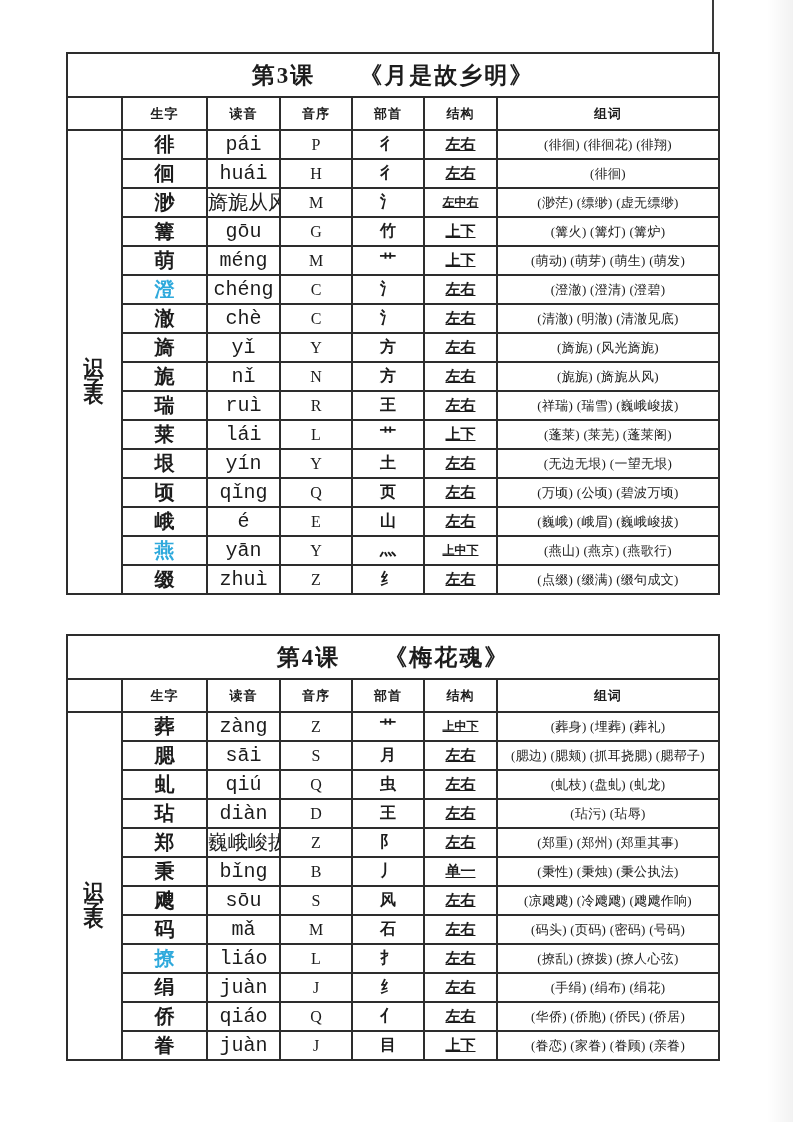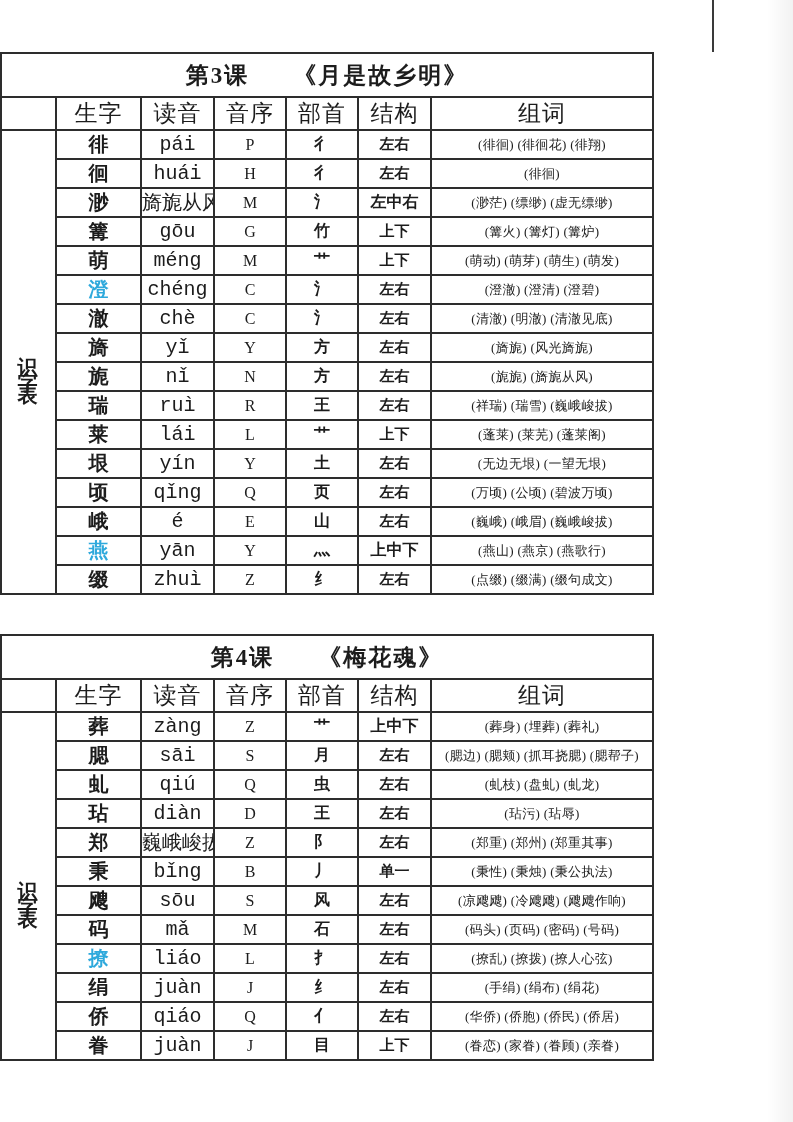--- a/index.html
+++ b/index.html
@@ -8,50 +8,50 @@
     font-family:"Liberation Serif","DejaVu Serif",serif;
     color:#1c1c1c;position:relative;overflow:hidden;
   }
   .page{position:relative;width:793px;height:1122px;background:#ffffff;}
   
   .scan-line-top{position:absolute;left:712px;top:0;width:2px;height:52px;background:#3a3a3a;}
   .edge-shade{position:absolute;right:0;top:0;width:26px;height:1122px;
     background:linear-gradient(to right,rgba(0,0,0,0),rgba(0,0,0,0.05));pointer-events:none;}
   #tables{padding-top:52px;}
   table.lesson{
-    border-collapse:collapse;table-layout:fixed;width:652px;
+    border-collapse:collapse;table-layout:fixed;margin-left:66px;width:652px;
   }
   #tables table.lesson + table.lesson{margin-top:39px;}
   table.lesson col:nth-child(1){width:55px;}
   table.lesson col:nth-child(2){width:85px;}
   table.lesson col:nth-child(3){width:73px;}
   table.lesson col:nth-child(4){width:72px;}
   table.lesson col:nth-child(5){width:72px;}
   table.lesson col:nth-child(6){width:73px;}
   table.lesson col:nth-child(7){width:222px;}
   table.lesson td{
     border:2px solid #2d2d2d;text-align:center;vertical-align:middle;
     padding:0;overflow:hidden;white-space:nowrap;
   }
   .title-row td{height:42px;font-size:23px;font-weight:700;letter-spacing:2px;}
   .title-row .book{margin-left:44px;}
-  .header-row td{height:31px;font-size:23px;font-weight:400;letter-spacing:1px;}
+  .header-row td{height:31px;font-size:13px;font-weight:700;letter-spacing:1px;}
   .data-row td{height:27px;}
   td.side{
     writing-mode:vertical-rl;text-orientation:upright;
     font-size:20px;font-weight:700;letter-spacing:14px;
     text-align:center;padding:0;
   }
   td.char{font-size:20px;font-weight:700;}
   td.char.hl{color:#2EA9DC;}
   td.pinyin{font-size:20px;font-family:Liberation Mono, monospace;}
   td.initial{font-size:16px;}
   td.radical{font-size:16px;font-weight:600;}
-  td.structure{font-size:15px;font-weight:600;}
-  td.structure.small{font-size:16px;}
+  td.structure{font-size:15px;font-weight:600;text-decoration:underline;}
+  td.structure.small{font-size:12px;}
   td.words{font-size:13px;letter-spacing:0.3px;}
 </style>
 </head>
 <body>
 
 <div class="page">
   <div class="scan-line-top"></div>
   <div id="tables">
       <table class="lesson">
         <colgroup>

